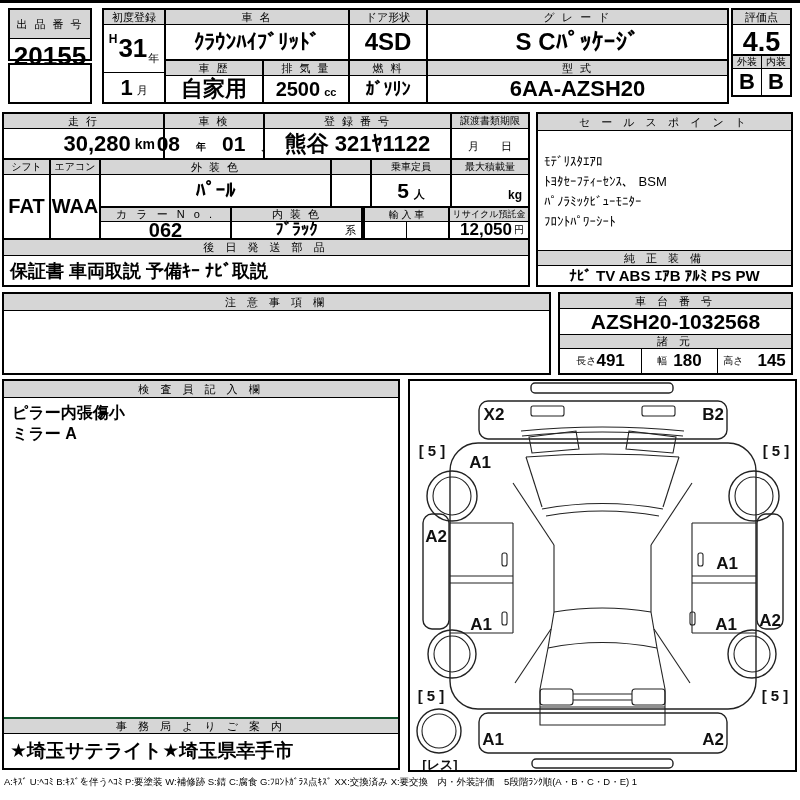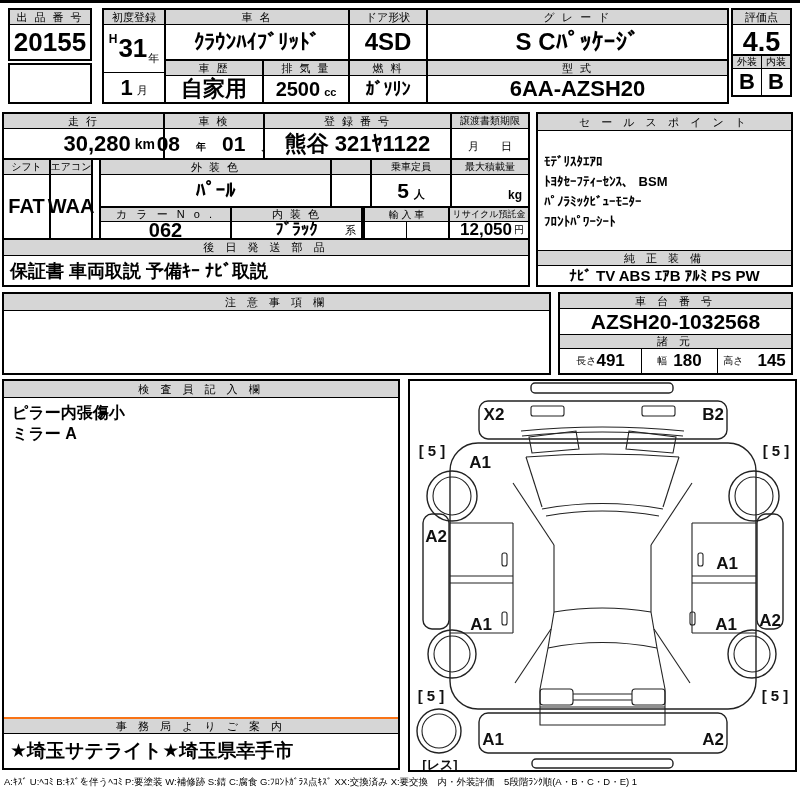--- a/index.html
+++ b/index.html
@@ -17,21 +17,21 @@
   svg text { font-family:"Liberation Sans","DejaVu Sans",sans-serif; font-weight:bold; fill:#111; }
   svg .ln { fill:none; stroke:#222; stroke-width:1.4; }
   svg .ln2 { fill:none; stroke:#222; stroke-width:1.1; }
 </style>
 </head>
 <body>
 
 <div class="abs" style="left:0;top:0;width:800px;height:3px;background:#000"></div>
 
 <div class="box" style="left:8px;top:8px;width:84px;height:53px">
-  <div class="bar" style="height:15px">出 品 番 号</div>
+  <div class="bar" style="height:29px">出 品 番 号</div>
   <div class="val" style="height:34px;font-size:26px">20155</div>
 </div>
 <div class="box" style="left:8px;top:63px;width:84px;height:41px"></div>
 
 <div class="box" style="left:102px;top:8px;width:64px;height:96px">
   <div class="bar ls0" style="height:15px">初度登録</div>
   <div style="height:48px;border-bottom:1.5px solid #000;display:flex;align-items:center;justify-content:center;gap:1px">
     <span style="font-size:12px;font-weight:bold;align-self:flex-start;padding-top:7px">H</span>
     <span style="font-size:26px;font-weight:bold">31</span>
     <span class="sub" style="font-size:11px;padding-bottom:6px">年</span>
@@ -113,21 +113,21 @@
 </div>
 <div class="box" style="left:450px;top:112px;width:80px;height:48px">
   <div class="bar ls0 fs10" style="height:15px">譲渡書類期限</div>
   <div class="val" style="height:29px;font-size:11px;font-weight:normal;align-items:flex-end;padding-bottom:4px">月　　日</div>
 </div>
 
 <div class="box" style="left:2px;top:158px;width:49px;height:82px;display:flex;flex-direction:column">
   <div class="bar ls0 fs10" style="height:15px">シフト</div>
   <div class="val" style="flex:1;font-size:20px">FAT</div>
 </div>
-<div class="box" style="left:49px;top:158px;width:44px;height:82px;display:flex;flex-direction:column">
+<div class="box" style="left:49px;top:158px;width:52px;height:82px;display:flex;flex-direction:column">
   <div class="bar ls0 fs10" style="height:15px">エアコン</div>
   <div class="val" style="flex:1;font-size:20px">WAA</div>
 </div>
 <div class="box" style="left:99px;top:158px;width:233px;height:50px">
   <div class="bar" style="height:15px">外 装 色</div>
   <div class="val" style="height:31px;font-size:20px">ﾊﾟｰﾙ</div>
 </div>
 <div class="box" style="left:330px;top:158px;width:42px;height:50px">
   <div class="bar" style="height:15px"></div>
 </div>
@@ -169,21 +169,21 @@
   </div>
 </div>
 
 <div class="box" style="left:2px;top:238px;width:528px;height:49px">
   <div class="bar" style="height:16px;letter-spacing:4px">後 日 発 送 部 品</div>
   <div class="val" style="height:29px;justify-content:flex-start;padding-left:6px;font-size:18px">保証書 車両取説 予備ｷｰ ﾅﾋﾞ取説</div>
 </div>
 
 <div class="box" style="left:536px;top:112px;width:257px;height:175px">
   <div class="bar" style="height:17px;letter-spacing:4px">セ ー ル ス ポ イ ン ト</div>
-  <div class="abs" style="left:6px;top:38px;right:4px;font-weight:bold;font-size:13px;line-height:20px">
+  <div class="abs" style="left:6px;top:38px;right:4px;font-weight:normal;font-size:13px;line-height:20px">
     <div>ﾓﾃﾞﾘｽﾀｴｱﾛ</div>
     <div>ﾄﾖﾀｾｰﾌﾃｨｰｾﾝｽ、 BSM</div>
     <div>ﾊﾟﾉﾗﾐｯｸﾋﾞｭｰﾓﾆﾀｰ</div>
     <div>ﾌﾛﾝﾄﾊﾟﾜｰｼｰﾄ</div>
   </div>
   <div class="bar abs" style="left:0;right:0;top:136px;height:16px;border-top:1.5px solid #000;letter-spacing:4px">純 正 装 備</div>
   <div class="val abs" style="left:0;right:0;top:152px;bottom:0;font-size:15px">ﾅﾋﾞ  TV  ABS  ｴｱB  ｱﾙﾐ  PS  PW</div>
 </div>
 
 <div class="box" style="left:2px;top:292px;width:549px;height:83px">
@@ -209,21 +209,21 @@
     </div>
   </div>
 </div>
 
 <div class="box" style="left:2px;top:379px;width:398px;height:391px">
   <div class="bar" style="height:17px;letter-spacing:4px">検 査 員 記 入 欄</div>
   <div class="abs" style="left:8px;top:21px;font-weight:bold;font-size:16px;line-height:21px">
     <div>ピラー内張傷小</div>
     <div>ミラー A</div>
   </div>
-  <div class="bar abs" style="left:0;right:0;top:336px;height:17px;border-top:2px solid #f97316;letter-spacing:4px">事 務 局 よ り ご 案 内</div>
+  <div class="bar abs" style="left:0;right:0;top:336px;height:17px;border-top:2px solid #14532d;letter-spacing:4px">事 務 局 よ り ご 案 内</div>
   <div class="val abs" style="left:6px;right:0;top:353px;bottom:0;justify-content:flex-start;font-size:19px">★埼玉サテライト★埼玉県幸手市</div>
 </div>
 
 <div class="box" style="left:408px;top:379px;width:389px;height:393px">
   <svg width="100%" height="100%" viewBox="0 0 385 389" preserveAspectRatio="xMidYMid meet">
 
     <rect class="ln" x="121" y="2" width="142" height="10" rx="4"></rect>
 
     <rect class="ln" x="69" y="20" width="248" height="38" rx="9"></rect>
     <rect class="ln2" x="121" y="25" width="33" height="10" rx="2"></rect>

